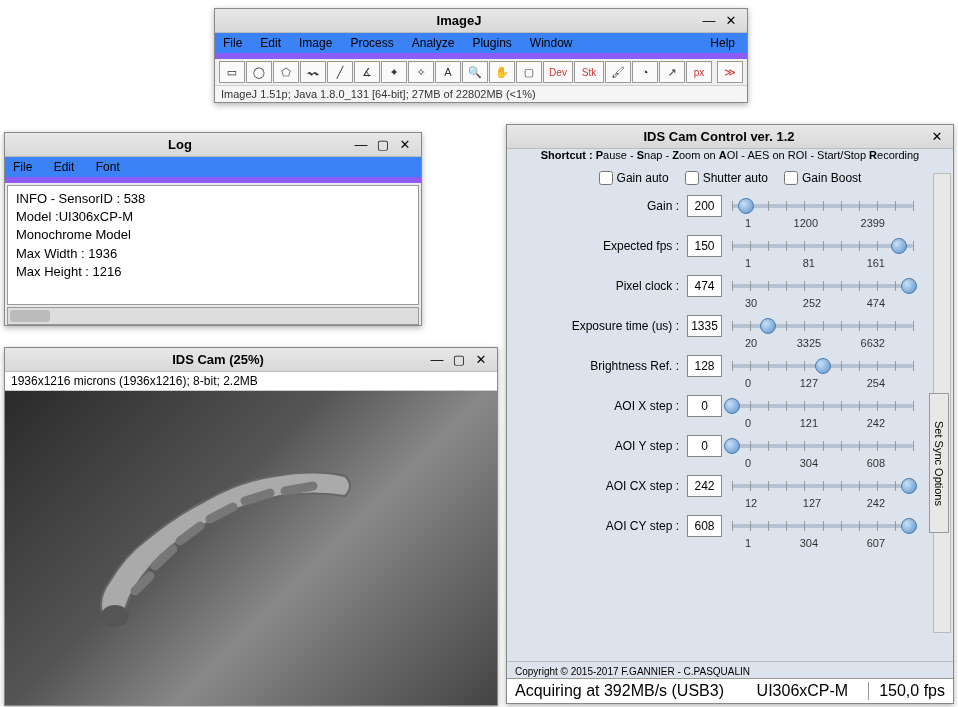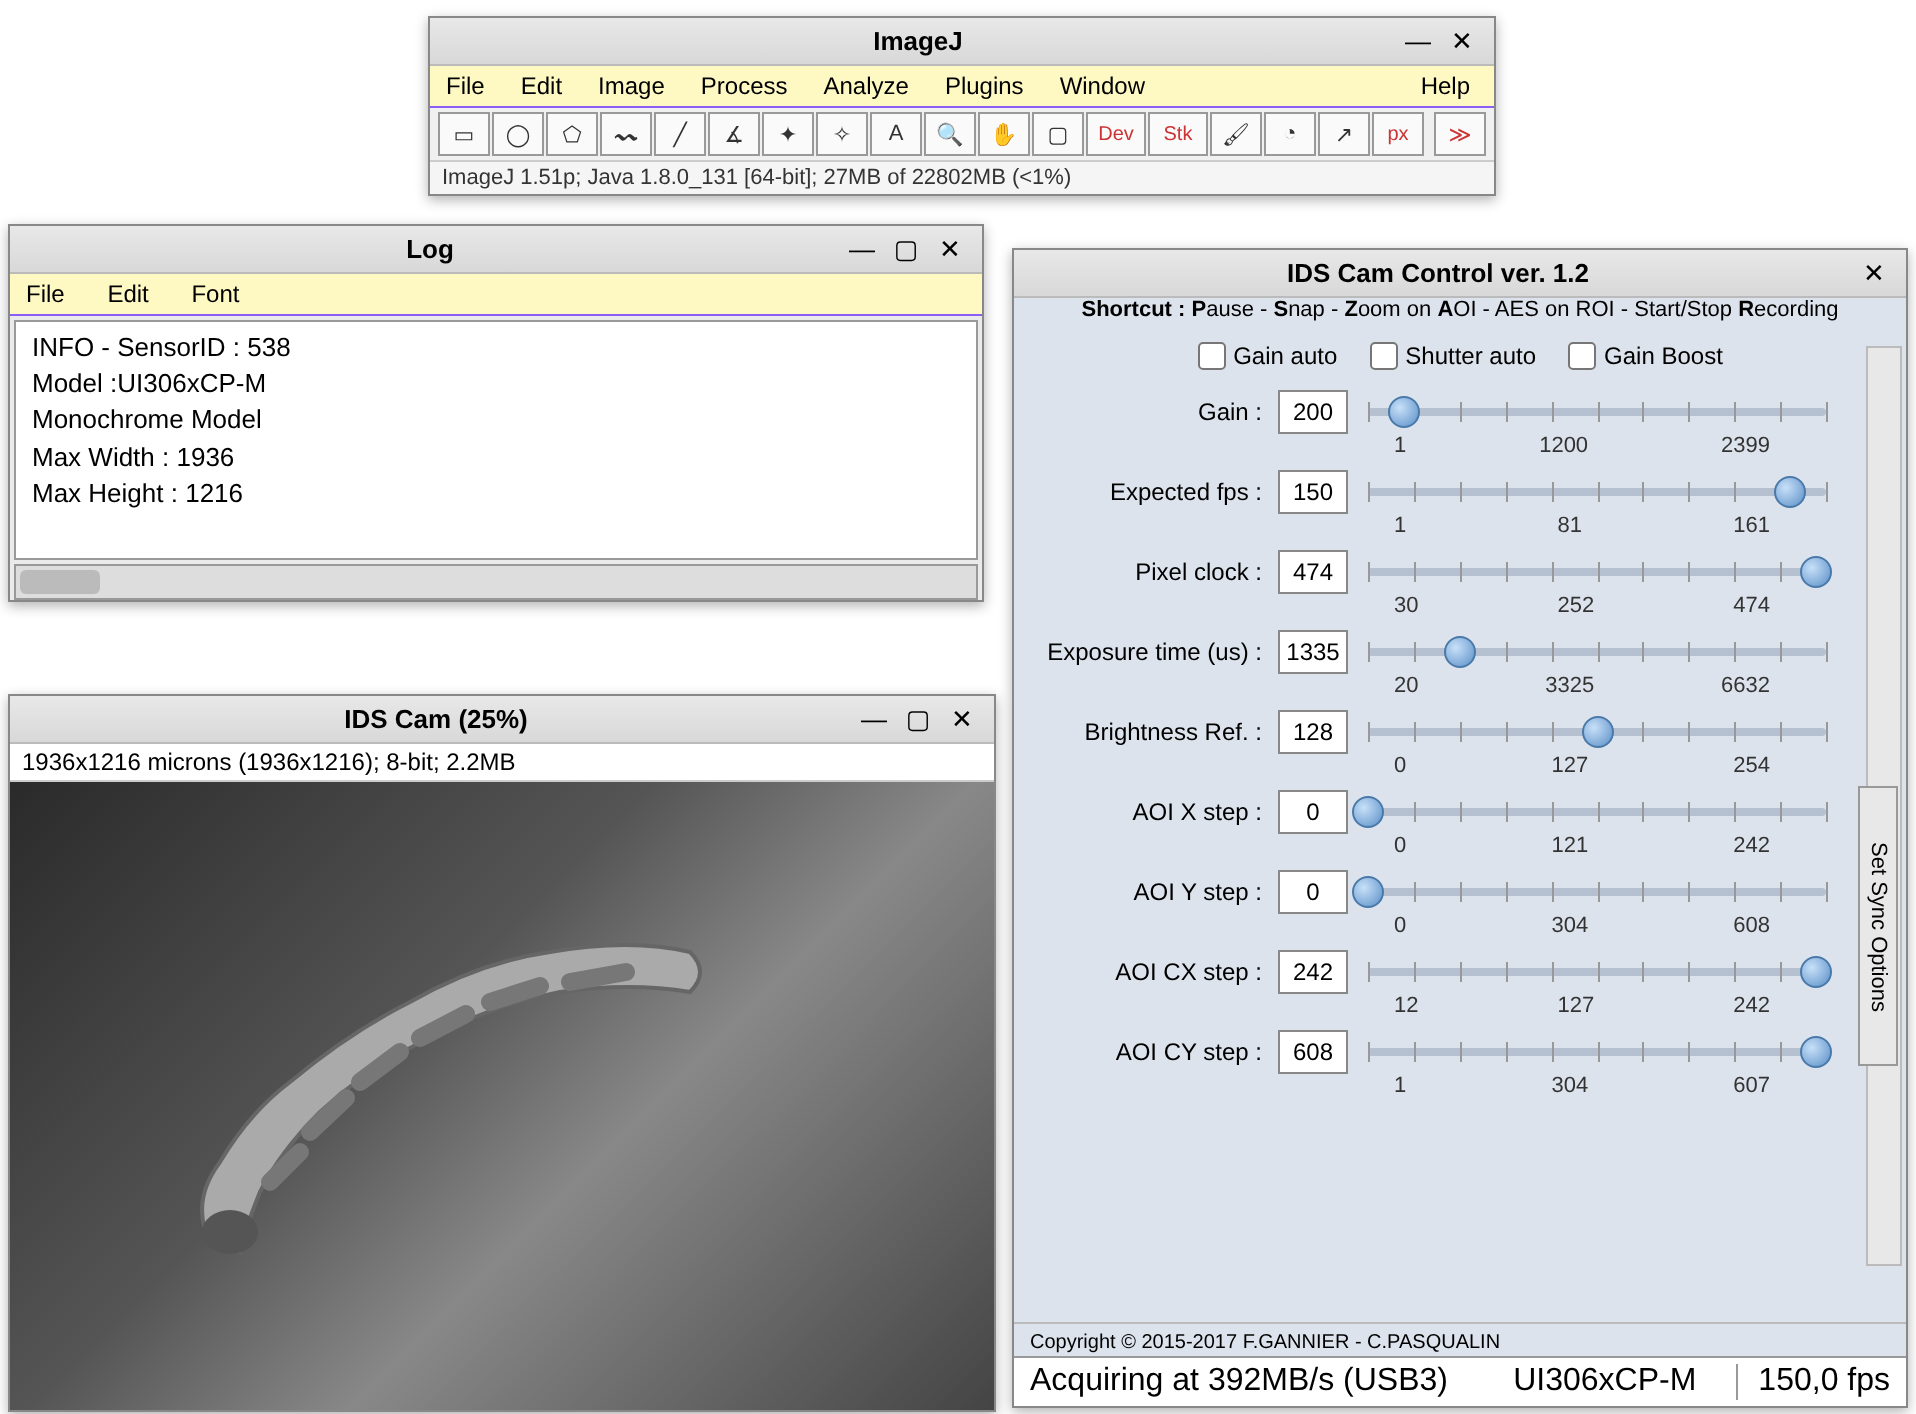--- a/index.html
+++ b/index.html
@@ -2,21 +2,21 @@
 <html><head>
 <meta charset="utf-8">
 <style>
 * { box-sizing: border-box; margin: 0; padding: 0; }
 body { font-family: Arial, sans-serif; font-size: 12px; background: #fff; width: 958px; height: 707px; position: relative; }
 
 .window { position: absolute; background: #eaeaea; border: 1px solid #888; box-shadow: 0 2px 6px rgba(0,0,0,0.3); }
 .titlebar { background: linear-gradient(#e8e8e8,#d8d8d8); height: 24px; display: flex; align-items: center; padding: 0 6px; border-bottom: 1px solid #bbb; }
 .titlebar .title { flex: 1; text-align: center; font-weight: bold; font-size: 13px; }
 .titlebar .wbtn { width: 20px; height: 18px; display: flex; align-items: center; justify-content: center; margin-left: 2px; cursor: pointer; font-size: 13px; }
-.menubar { background: #fef9c3; padding: 3px 8px; border-bottom: 1px solid #8b5cf6; font-size: 12px; }
+.menubar { background: #3b82f6; padding: 3px 8px; border-bottom: 6px solid #8b5cf6; font-size: 12px; }
 .menubar span { margin-right: 18px; cursor: pointer; }
 .toolbar { background: #f0f0f0; padding: 2px 4px; display: flex; gap: 1px; border-bottom: 1px solid #ccc; align-items: center; }
 .tbtn { width: 26px; height: 22px; border: 1px solid #999; background: #fafafa; display: flex; align-items: center; justify-content: center; cursor: pointer; font-size: 11px; color: #333; }
 .tbtn.wide { width: 30px; }
 .status { background: #f5f5f5; padding: 2px 6px; font-size: 11px; color: #333; }
 
 
 .log-body { background: #ffffff; border: 1px solid #999; margin: 2px; height: 120px; overflow: auto; font-size: 13px; padding: 4px 8px; line-height: 1.4; }
 .scrollh { height: 18px; background: #ddd; margin: 0 2px; border: 1px solid #999; position: relative; }
 .scrollh .thumb { position: absolute; left: 2px; top: 2px; width: 40px; height: 12px; background: #bbb; border-radius: 3px; }
@@ -26,21 +26,21 @@
 .cam-img { background: linear-gradient(135deg,#2a2a2a 0%,#555 40%,#888 60%,#444 100%); width: 100%; height: 314px; position: relative; overflow:hidden; }
 .worm { position:absolute; left:60px; top:50px; width:300px; height:200px; }
 
 
 .ctrl { background: #dde3ec; }
 .ctrl .warn { text-align: center; font-weight: bold; font-size: 12px; padding: 4px; }
 .ctrl .shortcut { text-align: center; font-size: 11px; padding: 0 4px 6px; }
 .ctrl .checks { display: flex; justify-content: center; gap: 16px; padding: 4px 0 8px; }
 .ctrl .checks label { display: flex; align-items: center; gap: 4px; font-size: 12px; }
 .ctrl input[type=checkbox] { width: 14px; height: 14px; }
-.slider-row { display: flex; align-items: center; padding: 2px 12px 16px; position: relative; }
+.slider-row { display: flex; align-items: center; padding: 2px 12px 16px; position: relative; margin-left: 48px; }
 .slider-row .lbl { width: 120px; text-align: right; padding-right: 8px; font-size: 12px; }
 .slider-row input[type=text] { width: 35px; height: 22px; text-align: center; border: 1px solid #888; background: #fff; font-size: 12px; }
 .slider-row .track { flex: 1; margin-left: 10px; position: relative; height: 22px; }
 .slider-row .rail { position: absolute; top: 9px; left: 0; right: 0; height: 4px; background: #b5c0d0; border-radius: 2px; }
 .slider-row .tick { position: absolute; top: 6px; width: 1px; height: 10px; background: #999; }
 .slider-row .knob { position: absolute; top: 3px; width: 16px; height: 16px; background: radial-gradient(circle at 35% 35%, #c8e0f8, #5a8fc8); border: 1px solid #4a7aaa; border-radius: 50%; cursor: pointer; }
 .slider-row .ranges { position: absolute; left: 190px; right: 40px; top: 24px; display: flex; justify-content: space-between; font-size: 11px; color: #333; }
 .side-btn { position: absolute; right: 4px; top: 200px; width: 20px; height: 140px; background: #e8e8e8; border: 1px solid #999; writing-mode: vertical-rl; text-align: center; font-size: 11px; display: flex; align-items: center; justify-content: center; cursor: pointer; }
 .big-scroll { position: absolute; right: 2px; top: 48px; bottom: 70px; width: 18px; background: #e8e8e8; border: 1px solid #bbb; }
 .copyright { font-size: 10px; padding: 4px 8px; background: #dde3ec; border-top: 1px solid #bbb; }
@@ -84,21 +84,21 @@
     <div class="tbtn">🖌</div>
     <div class="tbtn">◔</div>
     <div class="tbtn">↗</div>
     <div class="tbtn" style="color:#c33;font-size:10px;">px</div>
     <div style="flex:1"></div>
     <div class="tbtn" style="color:#c33;">≫</div>
   </div>
   <div class="status">ImageJ 1.51p; Java 1.8.0_131 [64-bit]; 27MB of 22802MB (&lt;1%)</div>
 </div>
 
-<div class="window" style="left:4px; top:112px; width:488px;">
+<div class="window" style="left:4px; top:132px; width:418px;">
   <div class="titlebar">
     <span class="title">Log</span>
     <span class="wbtn">—</span>
     <span class="wbtn">▢</span>
     <span class="wbtn">✕</span>
   </div>
   <div class="menubar">
     <span>File</span>
     <span>Edit</span>
     <span>Font</span>

